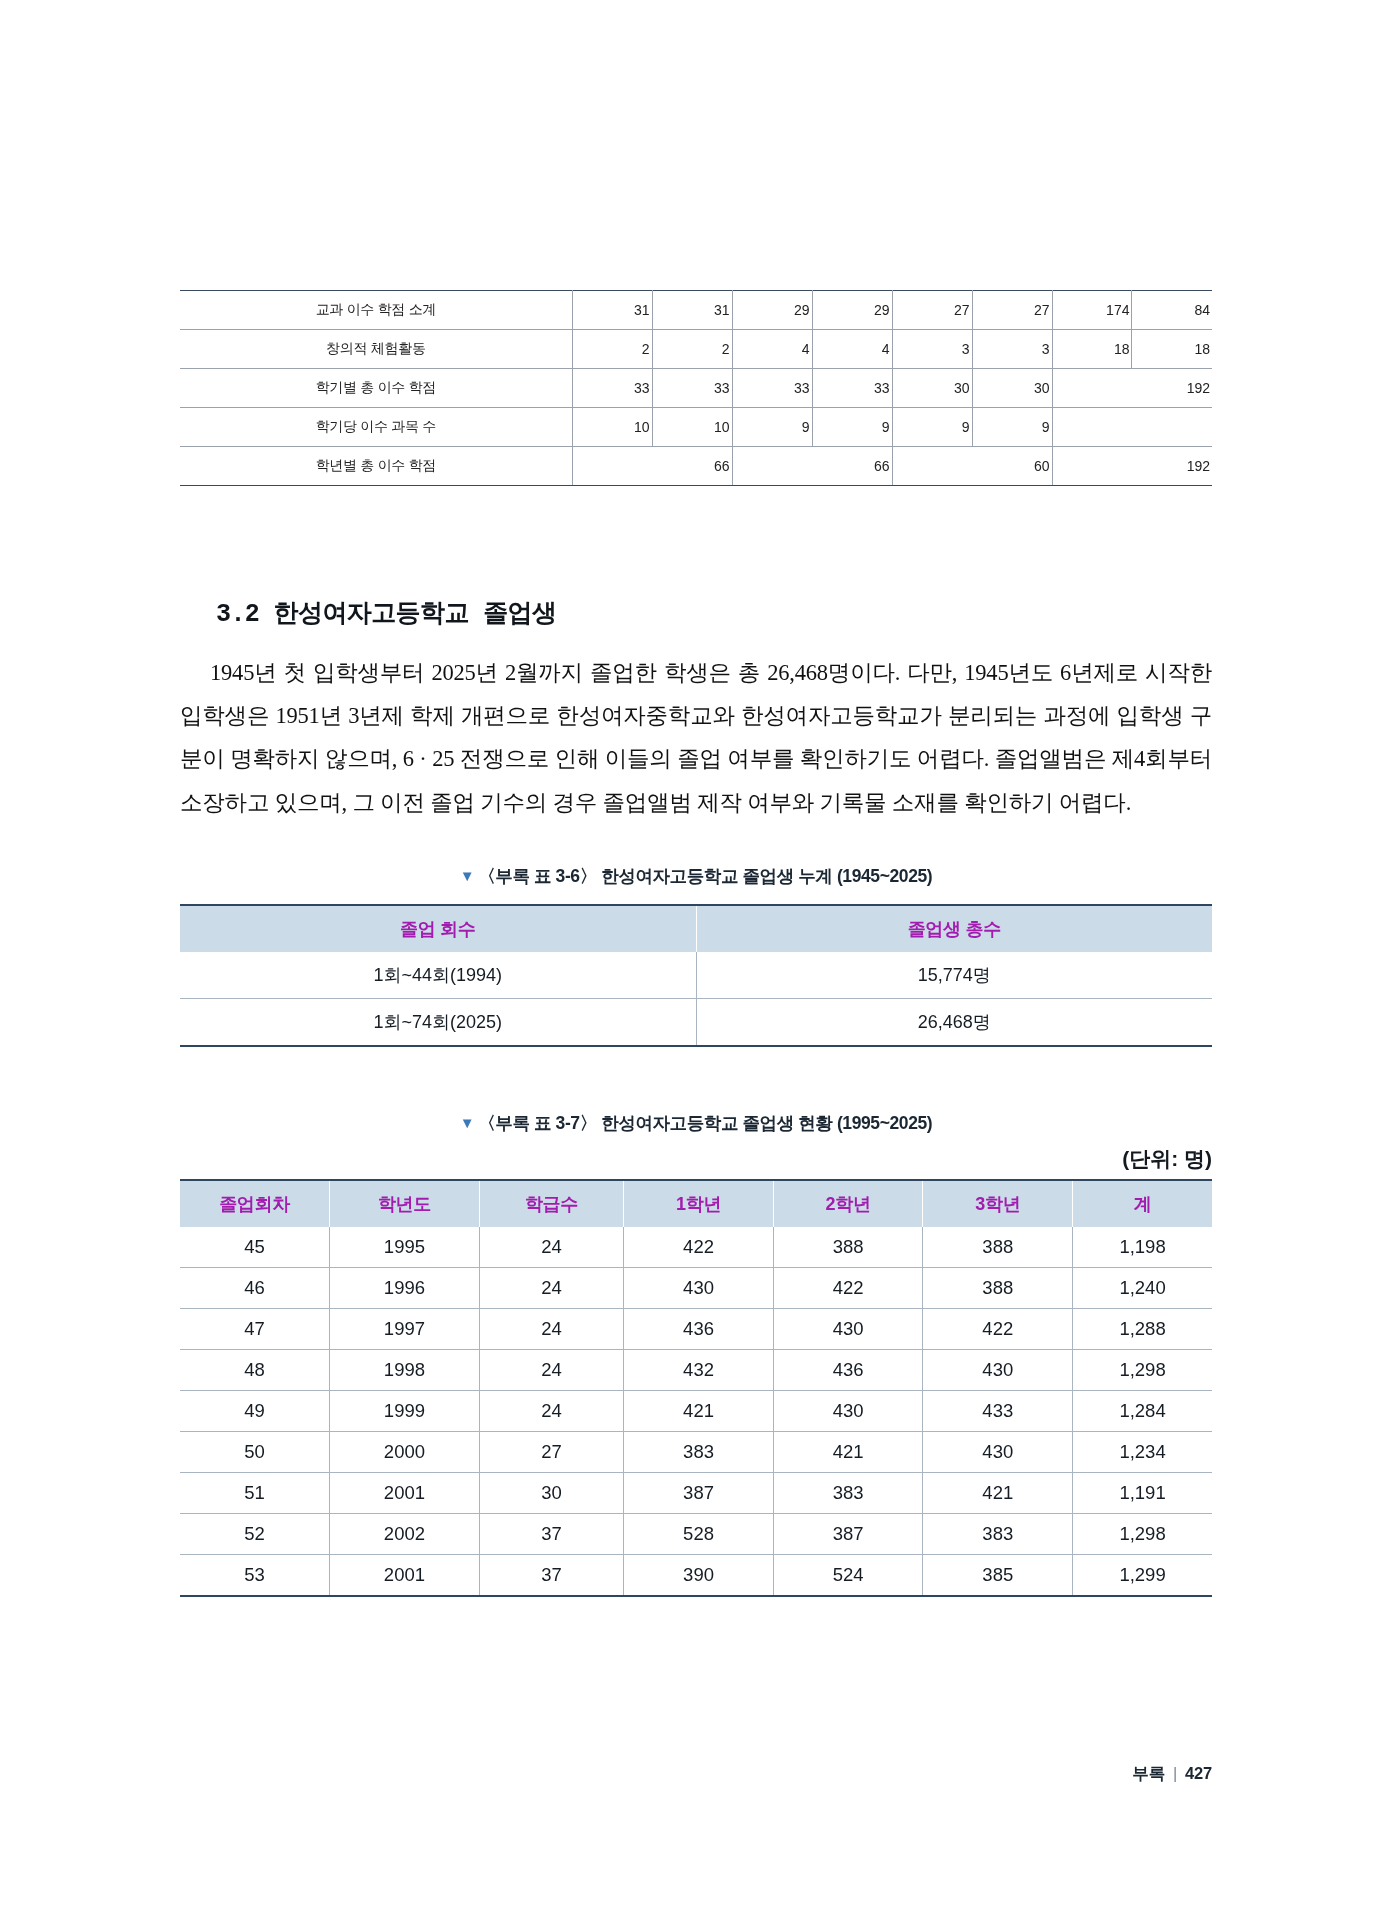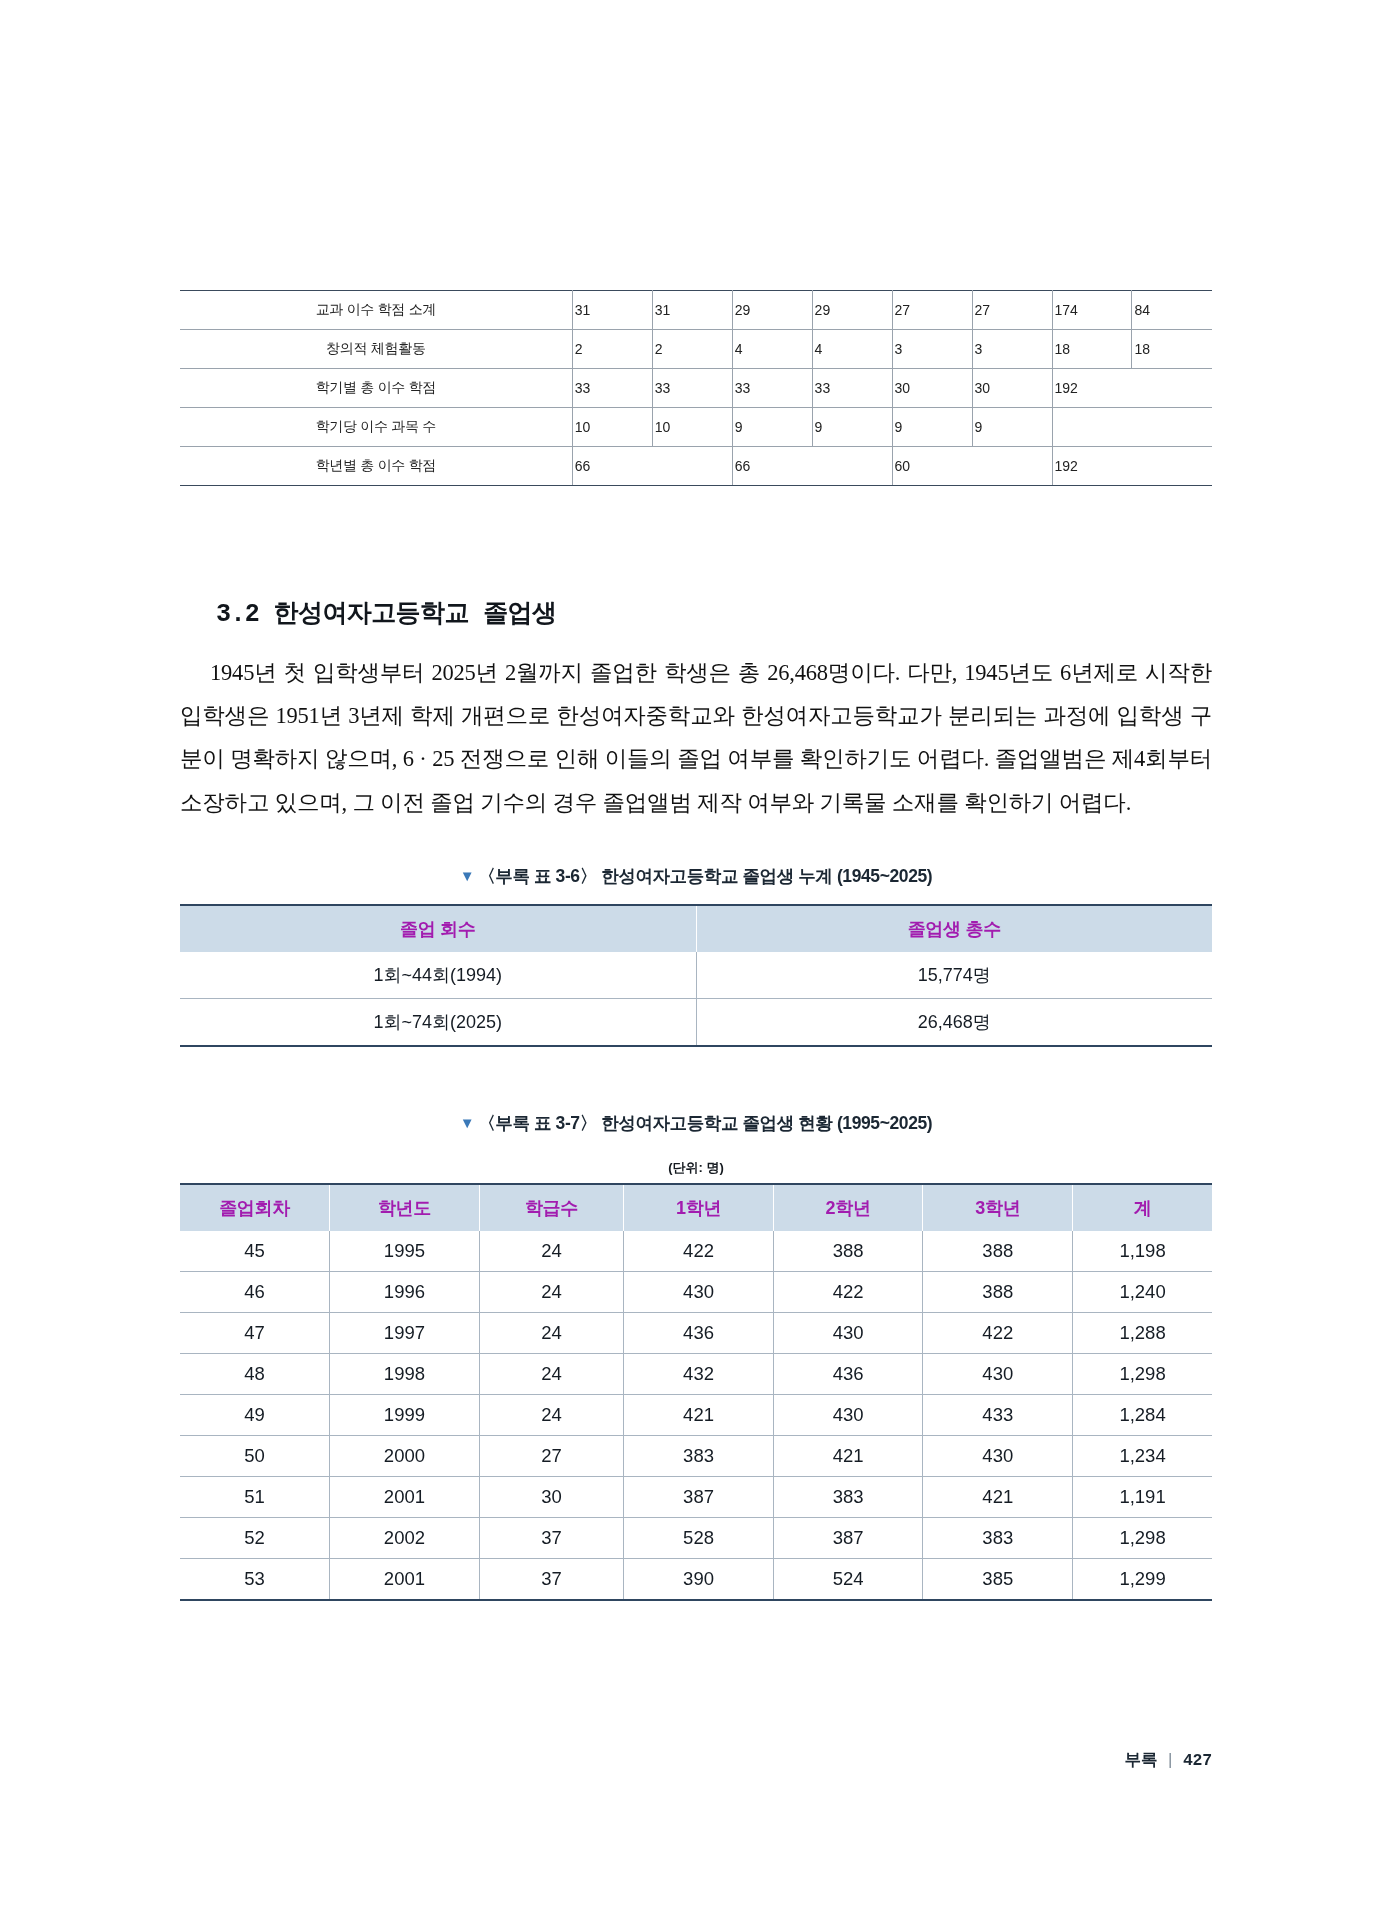--- a/index.html
+++ b/index.html
@@ -33,21 +33,21 @@
     table-layout: fixed;
   }
   table.credits {
     font-family: "Liberation Sans", sans-serif;
     font-size: 14px;
     color: #222;
   }
   table.credits td {
     border-bottom: 1px solid #9aa3ad;
     border-right: 1px solid #9aa3ad;
-    text-align: left;
+    text-align: right;
     padding: 8px 2px;
     height: 22px;
   }
   table.credits tr:first-child td {
     border-top: 1.6px solid #3a4a5c;
   }
   table.credits tr:last-child td {
     border-bottom: 1.6px solid #3a4a5c;
   }
   table.credits td.label {
@@ -121,43 +121,43 @@
     border-bottom: 1px solid #a9b5c1;
     border-right: 1px solid #a9b5c1;
     color: #151c24;
   }
   table.blue td:last-child { border-right: none; }
   table.blue tr:last-child td { border-bottom: none; }
 
   
   .unit {
     font-family: "Liberation Sans", sans-serif;
-    font-size: 13px;
-    font-weight: bold;
-    text-align: center;
-    margin-top: 24px;
+    font-size: 21px;
+    font-weight: bold;
+    text-align: right;
+    margin-top: 10px;
     color: #14191f;
   }
 
   .t37-wrap { margin-top: 6px; }
   table.grads th {
     background: #ccdbe8;
     font-size: 18px;
   }
   table.grads td {
     font-size: 18.5px;
     padding: 9px 0;
   }
 
   
   .footer {
     position: absolute;
     right: 180px;
-    bottom: 149px;
-    font-family: Liberation Mono, monospace;
+    bottom: 135px;
+    font-family: Liberation Sans, sans-serif;
     font-size: 16.5px;
     font-weight: bold;
     color: #1b2733;
     letter-spacing: -0.2px;
   }
   .footer .bar {
     color: #7d8a97;
     margin: 0 8px;
     font-weight: normal;
   }

